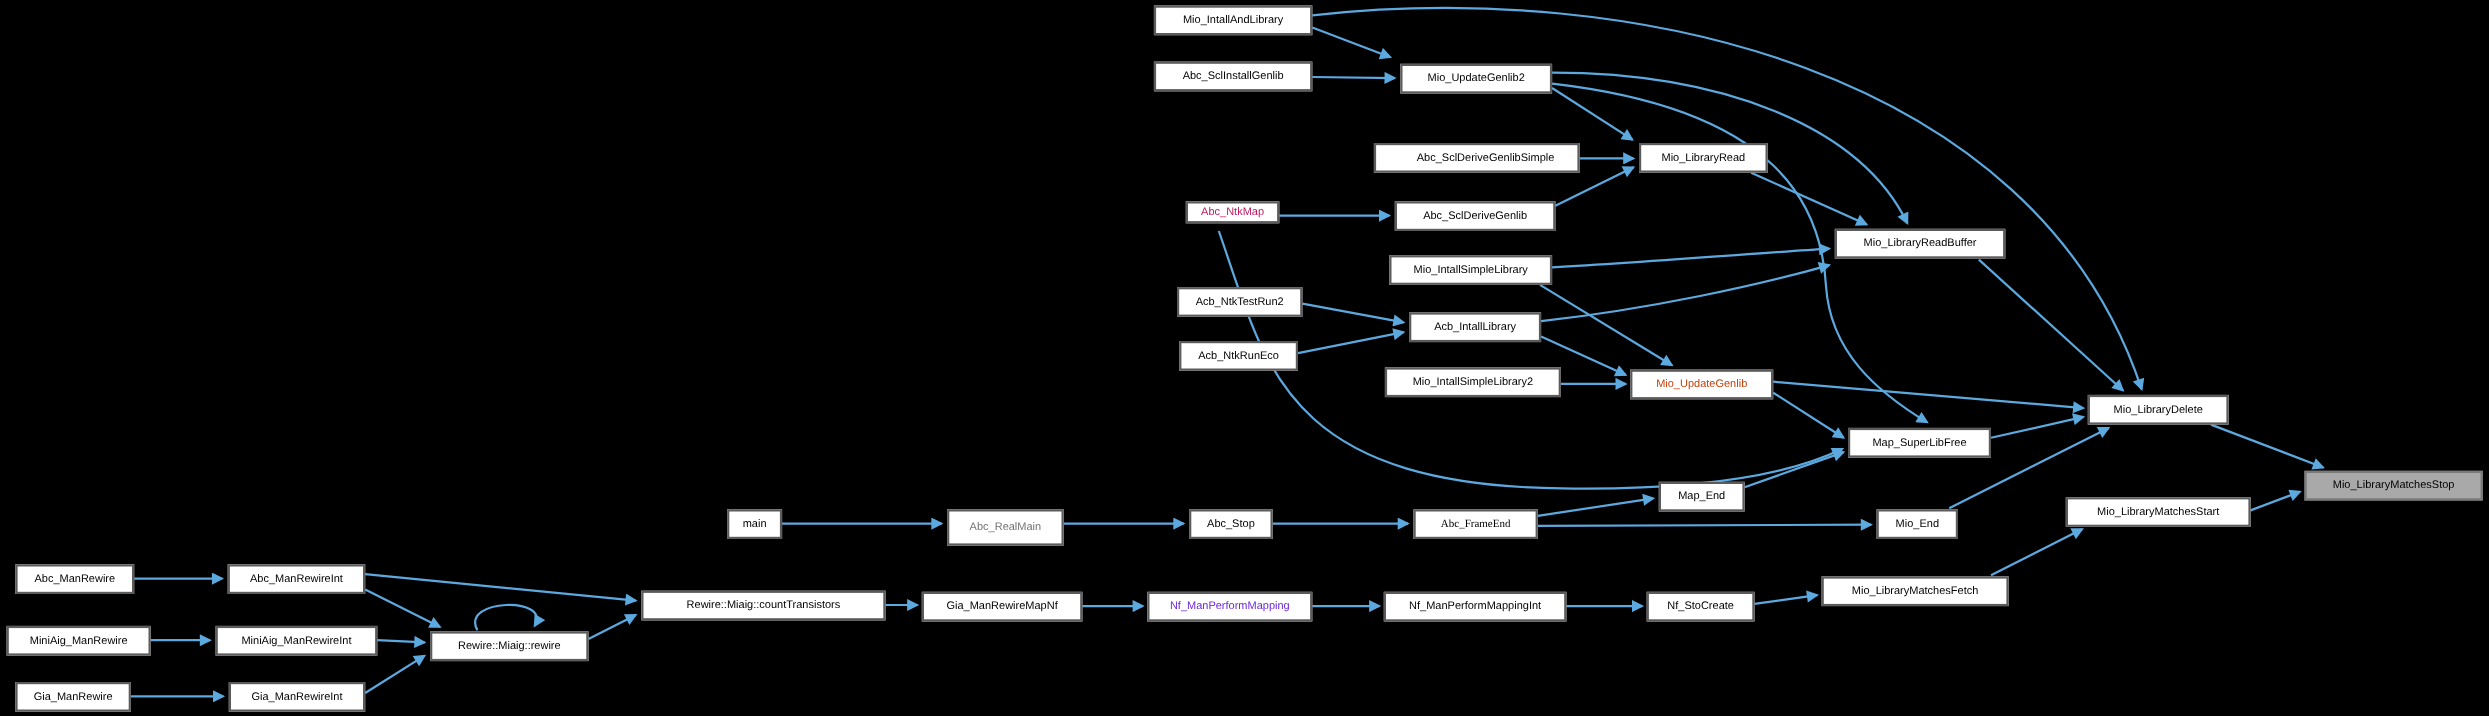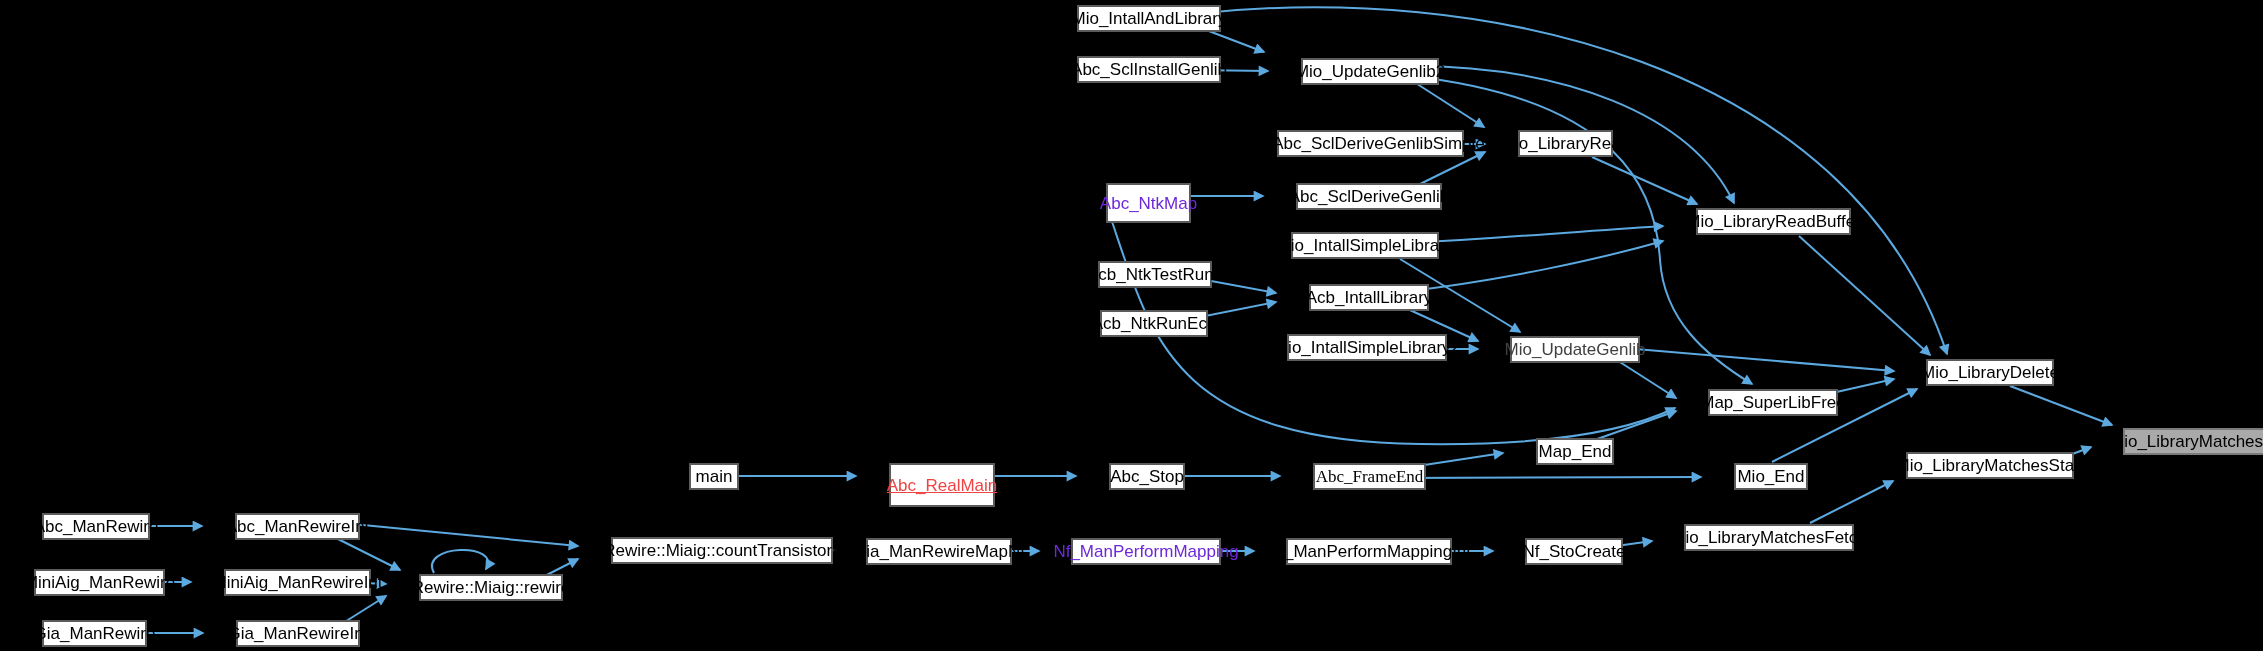--- a/index.html
+++ b/index.html
@@ -9,25 +9,24 @@
     font-family:"Liberation Sans","DejaVu Sans",sans-serif;
   }
   #edges{position:absolute;left:0;top:0;}
   .node{
     position:absolute;
     box-sizing:border-box;
     display:flex;
     align-items:center;
     justify-content:center;
     white-space:nowrap;
-    font-size:17px;
+    font-size:10px;
     line-height:1;
     cursor:pointer;
     z-index:2;
-    margin-left:28px;
   }
   .node span{pointer-events:none;}
 </style>
 </head>
 <body>
 
 <div id="canvas" style="width: 2263px; height: 651px; background: rgb(0, 0, 0);">
   <svg id="edges" xmlns="http://www.w3.org/2000/svg" width="2263" height="651" viewBox="0 0 2263 651">
     <defs>
       <marker id="arrow" viewBox="0 0 10 10" refX="8.5" refY="5" markerWidth="13" markerHeight="11" orient="auto" markerUnits="userSpaceOnUse">
@@ -89,24 +88,24 @@
       </div>
       <div class="node" style="left: 1049px; top: 56px; width: 144px; height: 27px; background: rgb(255, 255, 255); border: 2px solid rgb(91, 91, 91); color: rgb(0, 0, 0);">
         <span>Abc_SclInstallGenlib</span>
       </div>
       <div class="node" style="left: 1273px; top: 58px; width: 138px; height: 27px; background: rgb(255, 255, 255); border: 2px solid rgb(91, 91, 91); color: rgb(0, 0, 0);">
         <span>Mio_UpdateGenlib2</span>
       </div>
       <div class="node" style="left: 1249px; top: 130px; width: 187px; height: 27px; background: rgb(255, 255, 255); border: 2px solid rgb(91, 91, 91); color: rgb(0, 0, 0); padding-left: 16px;">
         <span>Abc_SclDeriveGenlibSimple</span>
       </div>
-      <div class="node" style="left: 1490px; top: 130px; width: 95px; height: 27px; background: rgb(255, 255, 255); border: 2px solid rgb(91, 91, 91); color: rgb(0, 0, 0);">
+      <div class="node" style="left: 1490px; top: 130px; width: 117px; height: 27px; background: rgb(255, 255, 255); border: 2px solid rgb(91, 91, 91); color: rgb(0, 0, 0);">
         <span>Mio_LibraryRead</span>
       </div>
-      <div class="node" style="left: 1078px; top: 183px; width: 85px; height: 40px; background: rgb(255, 255, 255); border: 2px solid rgb(91, 91, 91); color: #6d28d9;">
+      <div class="node" style="left: 1078px; top: 183px; width: 85px; height: 20px; background: rgb(255, 255, 255); border: 2px solid rgb(91, 91, 91); color: #be185d;">
         <span>Abc_NtkMap</span>
       </div>
       <div class="node" style="left: 1268px; top: 183px; width: 146px; height: 27px; background: rgb(255, 255, 255); border: 2px solid rgb(91, 91, 91); color: rgb(0, 0, 0);">
         <span>Abc_SclDeriveGenlib</span>
       </div>
       <div class="node" style="left: 1668px; top: 208px; width: 155px; height: 27px; background: rgb(255, 255, 255); border: 2px solid rgb(91, 91, 91); color: rgb(0, 0, 0);">
         <span>Mio_LibraryReadBuffer</span>
       </div>
       <div class="node" style="left: 1263px; top: 232px; width: 148px; height: 27px; background: rgb(255, 255, 255); border: 2px solid rgb(91, 91, 91); color: rgb(0, 0, 0);">
         <span>Mio_IntallSimpleLibrary</span>
@@ -116,21 +115,21 @@
       </div>
       <div class="node" style="left: 1281px; top: 284px; width: 120px; height: 27px; background: rgb(255, 255, 255); border: 2px solid rgb(91, 91, 91); color: rgb(0, 0, 0);">
         <span>Acb_IntallLibrary</span>
       </div>
       <div class="node" style="left: 1072px; top: 310px; width: 108px; height: 27px; background: rgb(255, 255, 255); border: 2px solid rgb(91, 91, 91); color: rgb(0, 0, 0);">
         <span>Acb_NtkRunEco</span>
       </div>
       <div class="node" style="left: 1259px; top: 334px; width: 160px; height: 27px; background: rgb(255, 255, 255); border: 2px solid rgb(91, 91, 91); color: rgb(0, 0, 0);">
         <span>Mio_IntallSimpleLibrary2</span>
       </div>
-      <div class="node" style="left: 1482px; top: 336px; width: 130px; height: 27px; background: rgb(255, 255, 255); border: 2px solid rgb(91, 91, 91); color: #404040; text-align: right;">
+      <div class="node" style="left: 1482px; top: 336px; width: 130px; height: 27px; background: rgb(255, 255, 255); border: 2px solid rgb(91, 91, 91); color: #c2410c; text-align: right;">
         <span>Mio_UpdateGenlib</span>
       </div>
       <div class="node" style="left: 1680px; top: 389px; width: 130px; height: 27px; background: rgb(255, 255, 255); border: 2px solid rgb(91, 91, 91); color: rgb(0, 0, 0);">
         <span>Map_SuperLibFree</span>
       </div>
       <div class="node" style="left: 1898px; top: 359px; width: 128px; height: 27px; background: rgb(255, 255, 255); border: 2px solid rgb(91, 91, 91); color: rgb(0, 0, 0);">
         <span>Mio_LibraryDelete</span>
       </div>
       <div class="node" style="left: 2095px; top: 428px; width: 162px; height: 27px; background: rgb(169, 169, 169); border: 2px solid rgb(122, 122, 122); color: rgb(0, 0, 0);">
         <span>Mio_LibraryMatchesStop</span>
@@ -143,21 +142,21 @@
       </div>
       <div class="node" style="left: 1706px; top: 463px; width: 74px; height: 27px; background: rgb(255, 255, 255); border: 2px solid rgb(91, 91, 91); color: rgb(0, 0, 0);">
         <span>Mio_End</span>
       </div>
       <div class="node" style="left: 1285px; top: 463px; width: 113px; height: 27px; background: rgb(255, 255, 255); border: 2px solid rgb(91, 91, 91); color: rgb(0, 0, 0); font-family: Liberation Serif, serif;">
         <span>Abc_FrameEnd</span>
       </div>
       <div class="node" style="left: 1081px; top: 463px; width: 76px; height: 27px; background: rgb(255, 255, 255); border: 2px solid rgb(91, 91, 91); color: rgb(0, 0, 0);">
         <span>Abc_Stop</span>
       </div>
-      <div class="node" style="left: 861px; top: 463px; width: 106px; height: 44px; background: rgb(255, 255, 255); border: 2px solid rgb(91, 91, 91); color: #ef4444; text-decoration: underline;">
+      <div class="node" style="left: 861px; top: 463px; width: 106px; height: 33px; background: rgb(255, 255, 255); border: 2px solid rgb(91, 91, 91); color: #737373;">
         <span>Abc_RealMain</span>
       </div>
       <div class="node" style="left: 661px; top: 463px; width: 50px; height: 27px; background: rgb(255, 255, 255); border: 2px solid rgb(91, 91, 91); color: rgb(0, 0, 0);">
         <span>main</span>
       </div>
       <div class="node" style="left: 1656px; top: 524px; width: 170px; height: 27px; background: rgb(255, 255, 255); border: 2px solid rgb(91, 91, 91); color: rgb(0, 0, 0);">
         <span>Mio_LibraryMatchesFetch</span>
       </div>
       <div class="node" style="left: 1497px; top: 538px; width: 98px; height: 27px; background: rgb(255, 255, 255); border: 2px solid rgb(91, 91, 91); color: rgb(0, 0, 0);">
         <span>Nf_StoCreate</span>

